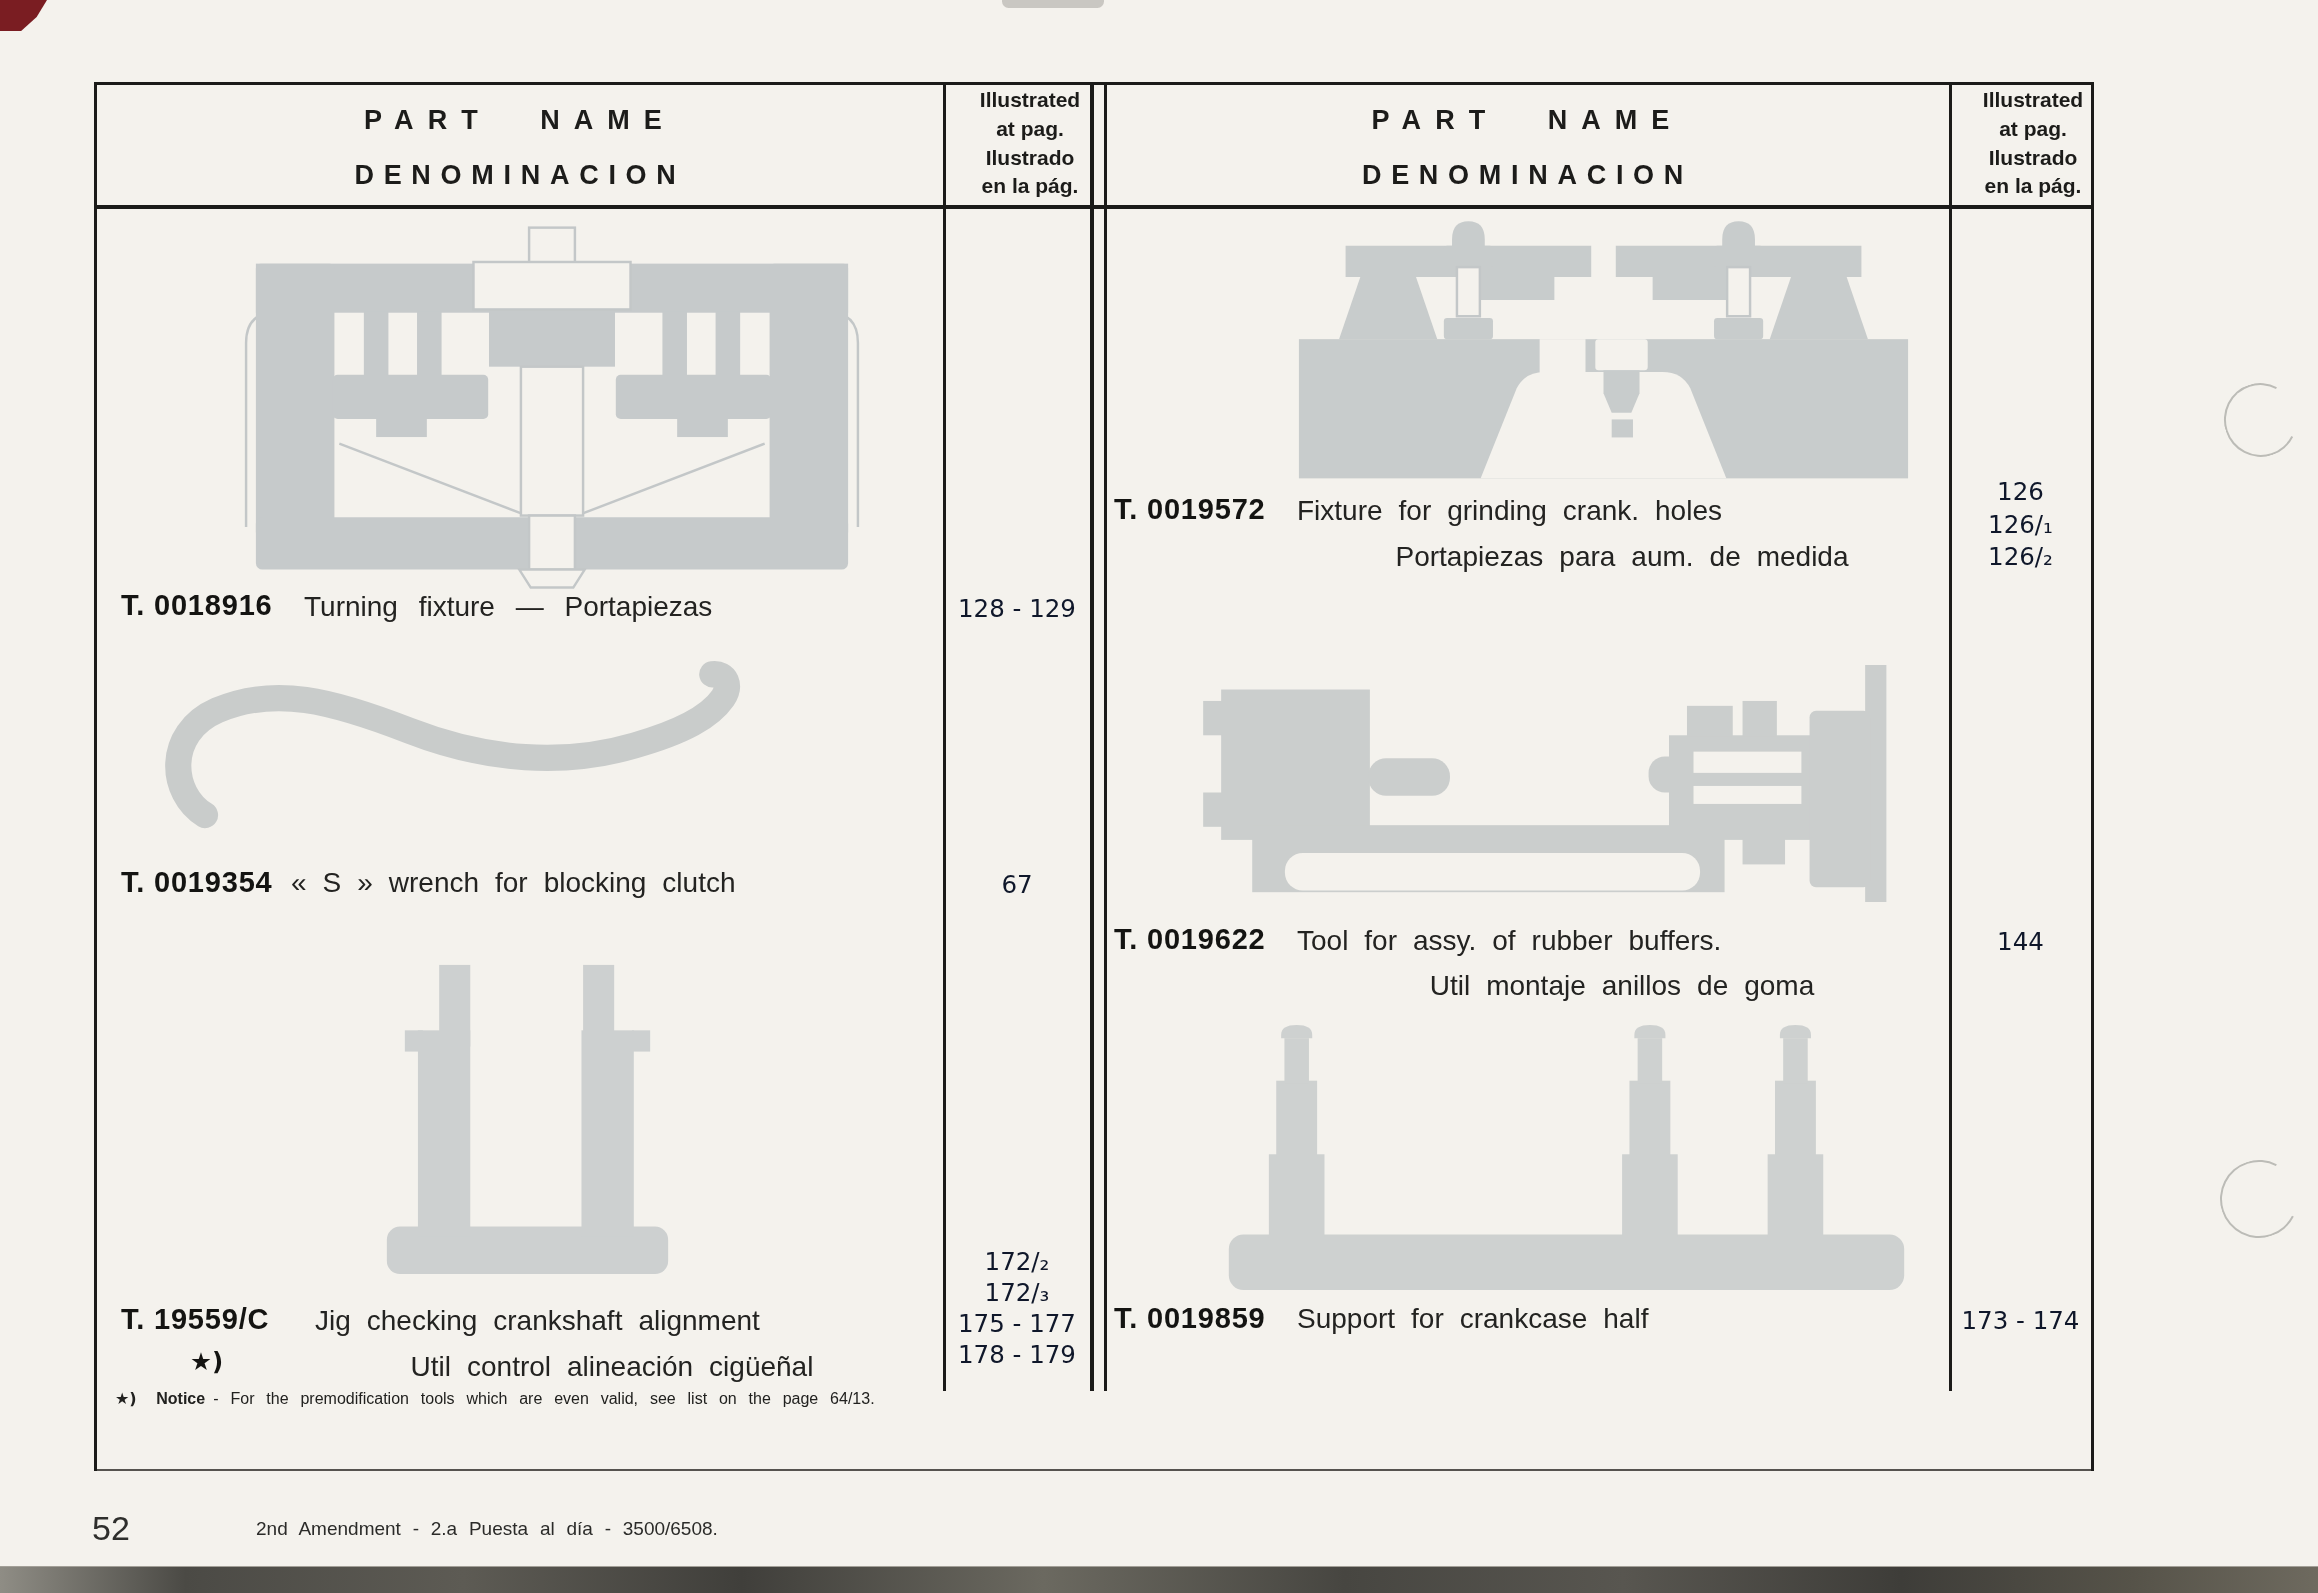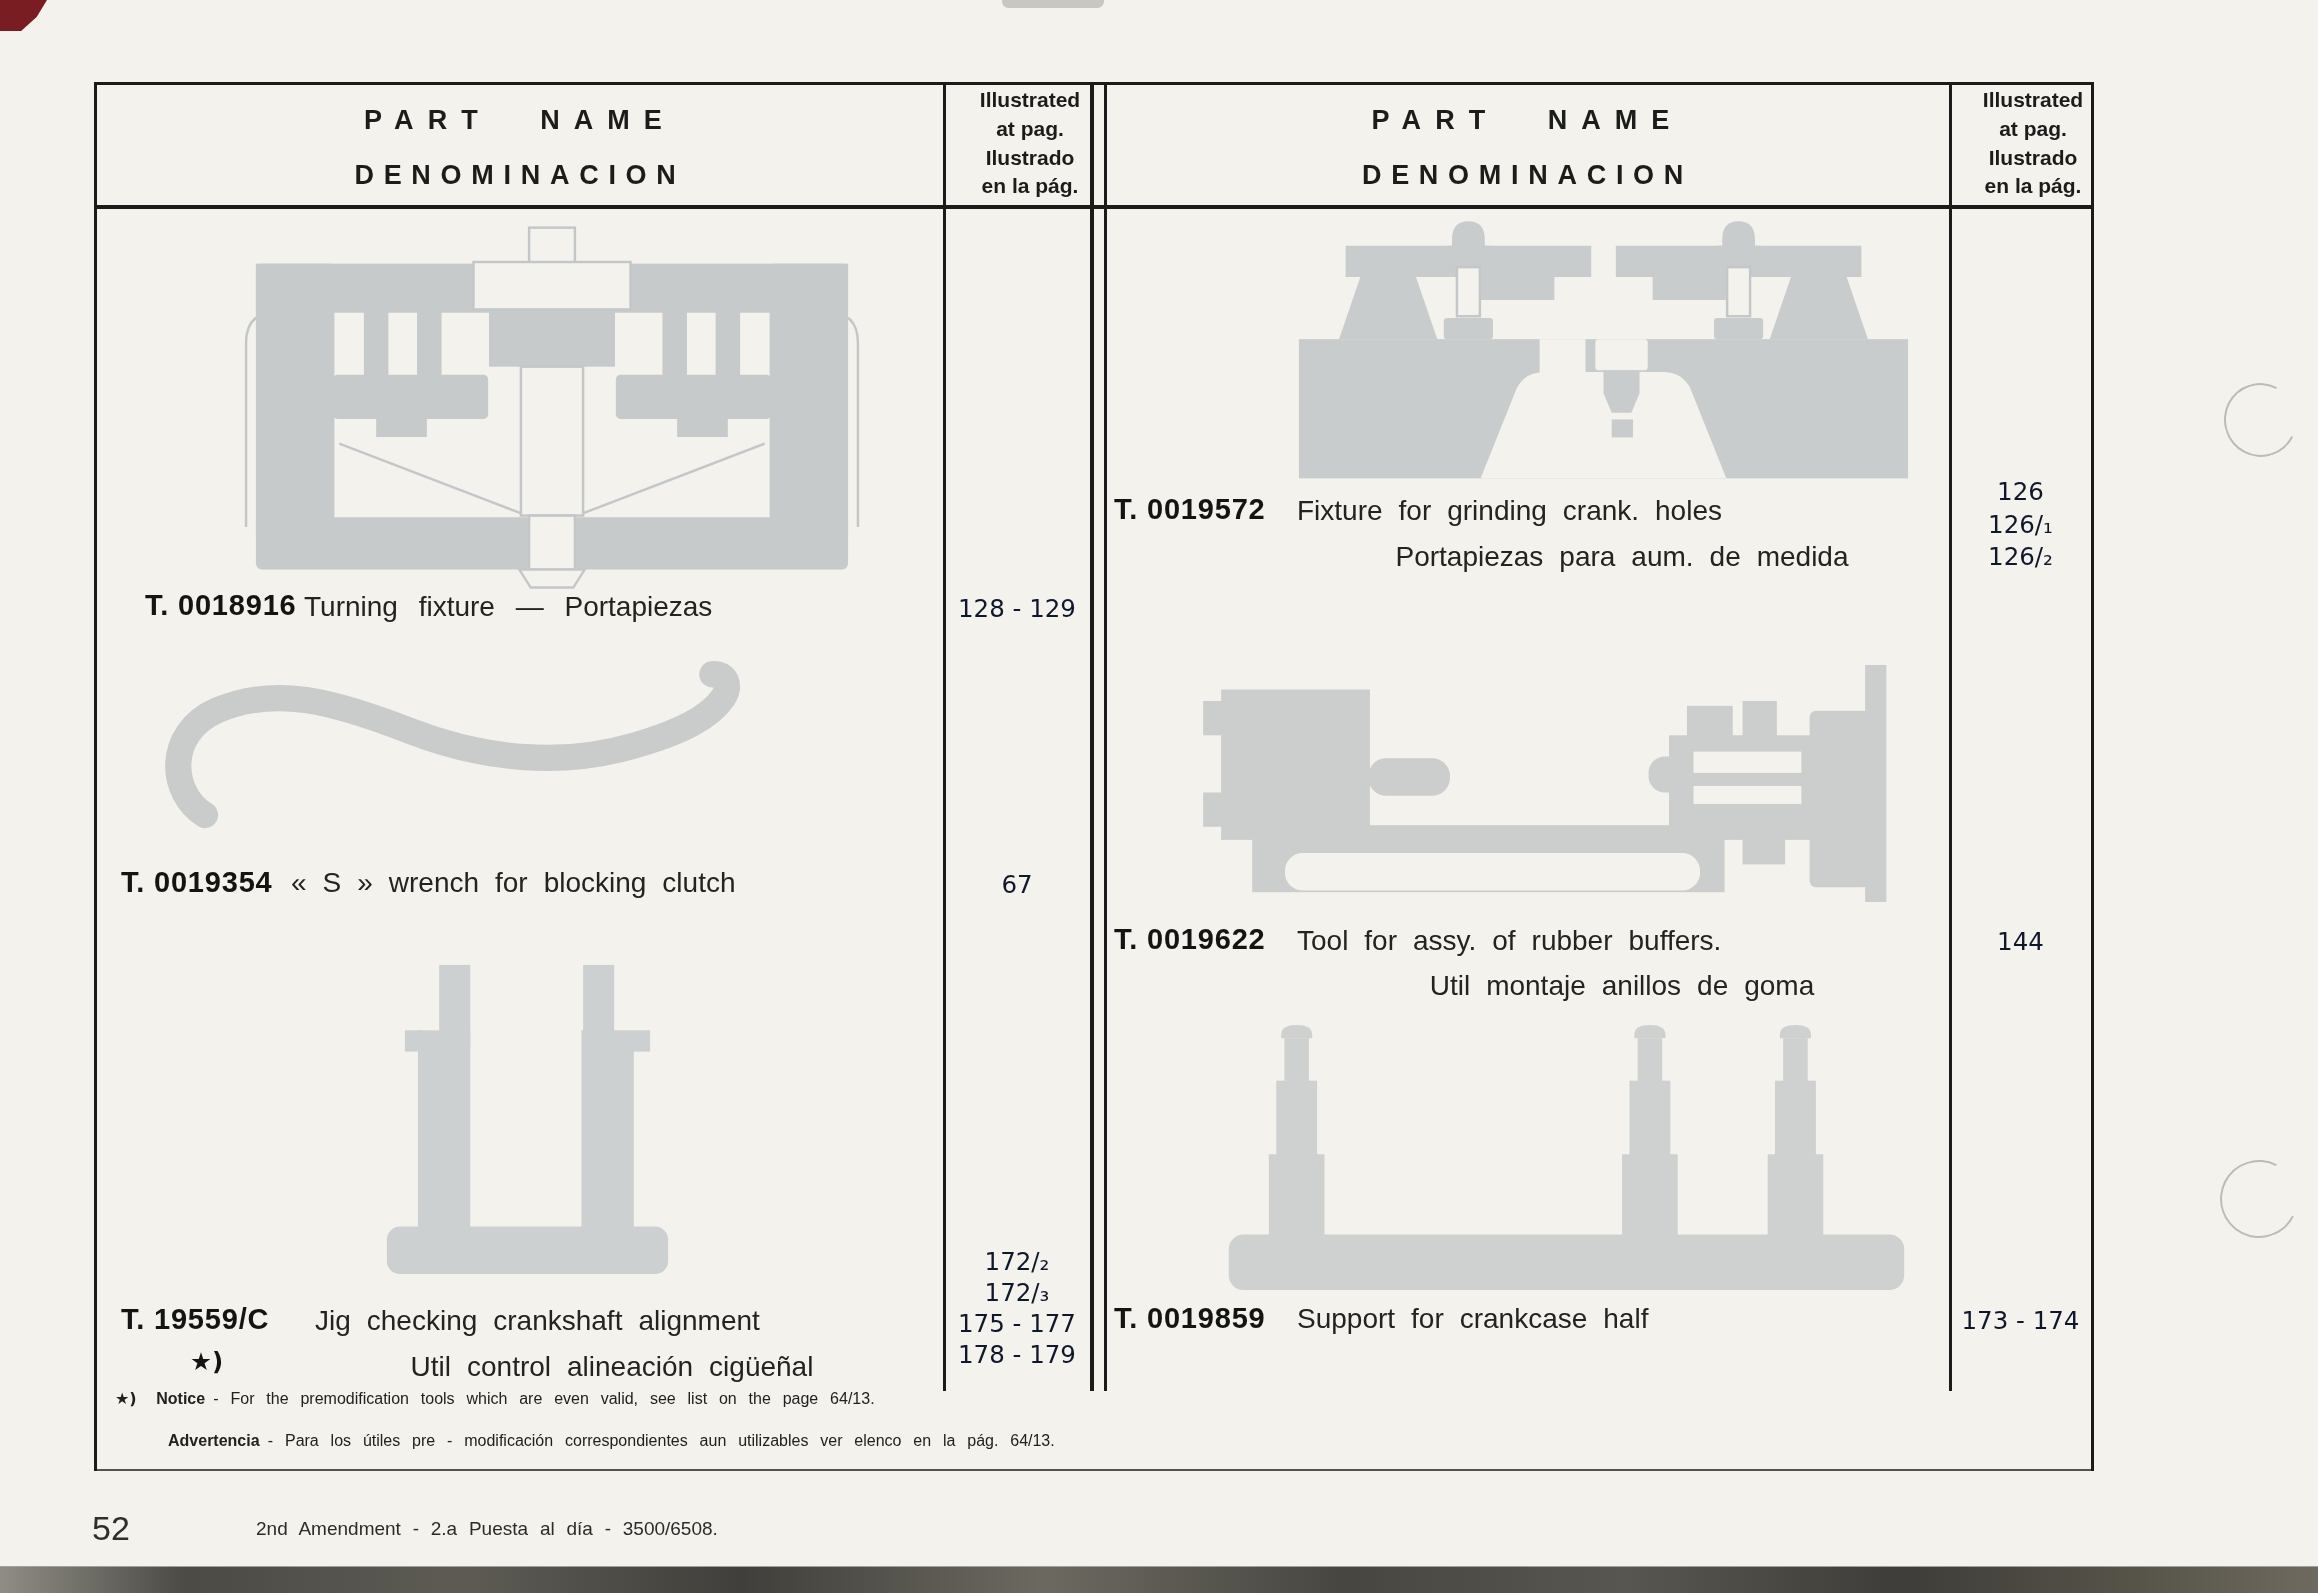--- a/index.html
+++ b/index.html
@@ -121,21 +121,21 @@
     </g>
     <g fill="#f4f2ed" stroke="#c3c7c8" stroke-width="3">
       <rect x="352" y="2" width="56" height="48"></rect>
       <rect x="284" y="44" width="192" height="58"></rect>
       <rect x="342" y="172" width="76" height="182"></rect>
       <rect x="352" y="354" width="56" height="66"></rect>
       <path d="M340,420 h80 l-14,22 h-52 z"></path>
     </g>
   </svg>
 
-  <div class="code" style="left:121px;top:589px;margin-left:24px;">T. 0018916</div>
+  <div class="code" style="left:121px;top:589px;">T. 0018916</div>
   <div class="nametext" style="left:304px;top:591px;word-spacing:13px;">Turning fixture — Portapiezas</div>
   <div class="pageref" style="left:945px;top:594px;width:144px;">128 - 129</div>
 
   <svg style="left:160px;top:653px;" width="630" height="176" viewBox="0 0 770 215">
     <path d="M55,198 C12,172 6,98 70,70 C140,40 210,58 305,95 C400,132 495,138 580,113 C640,96 672,78 688,55 C698,40 692,24 675,26" fill="none" stroke="#c9cccb" stroke-width="32" stroke-linecap="round"></path>
   </svg>
 
   <div class="code" style="left:121px;top:866px;">T. 0019354</div>
   <div class="nametext" style="left:291px;top:867px;">« S » wrench for blocking clutch</div>
   <div class="pageref" style="left:945px;top:870px;width:144px;">67</div>
@@ -242,21 +242,18 @@
     </g>
   </svg>
 
   <div class="code" style="left:1114px;top:1302px;">T. 0019859</div>
   <div class="nametext" style="left:1297px;top:1303px;">Support for crankcase half</div>
   <div class="pageref" style="left:1950px;top:1306px;width:141px;">173 - 174</div>
 
   <div class="note-row" style="left:115px;top:1389px;">
     <span class="starch">★)</span><span class="lbl">Notice</span><span>- For the premodification tools which are even valid, see list on the page 64/13.</span>
   </div>
-  <div class="note-row" style="left:168px;top:1432px;">
-    <span class="lbl">Advertencia</span><span>- Para los útiles pre - modificación correspondientes aun utilizables ver elenco en la pág. 64/13.</span>
-  </div>
 
   <div class="pagenum" style="left:92px;top:1509px;">52</div>
   <div class="amendment" style="left:236px;top:1518px;">2nd Amendment - 2.a Puesta al día - 3500/6508.</div>
 
 </div>
 
 
 </body></html>

